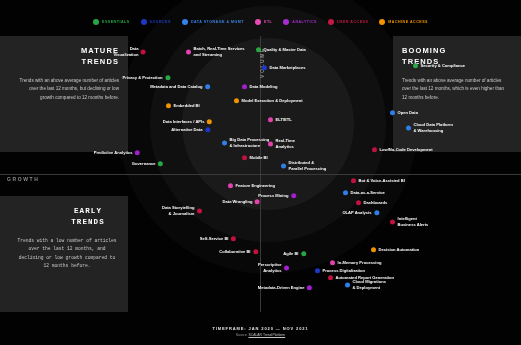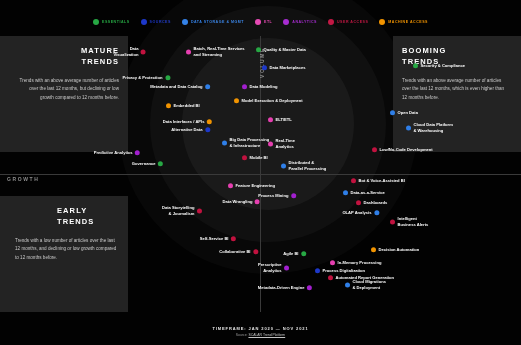--- a/index.html
+++ b/index.html
@@ -48,21 +48,21 @@
   .axis-growth { left:7px; top:140px; }
 
   
   .qcard {
     position:absolute; width:128px; height:116px;
     background:#232323; padding:10px 9px;
     display:flex; flex-direction:column;
   }
   .q-tl { left:0;   top:0;   align-items:flex-end; text-align:right; }
   .q-tr { right:0;  top:0;   align-items:flex-start; text-align:left; }
-  .q-bl { left:0;   bottom:0;align-items:flex-end; text-align:left; }
+  .q-bl { left:0;   bottom:0;align-items:flex-end; text-align:center;font-family:Liberation Mono, monospace; }
   .q-br { right:0;  bottom:0;align-items:flex-start; text-align:left; }
   .q-title {
     font-size:7.5px; font-weight:bold; letter-spacing:1.1px;
     line-height:1.45; text-transform:uppercase; color:#fff;
     max-width:62px;
   }
   .q-body {
     margin-top:9px; font-size:4.6px; line-height:1.85; color:#c9c9c9;
     max-width:104px;
   }

